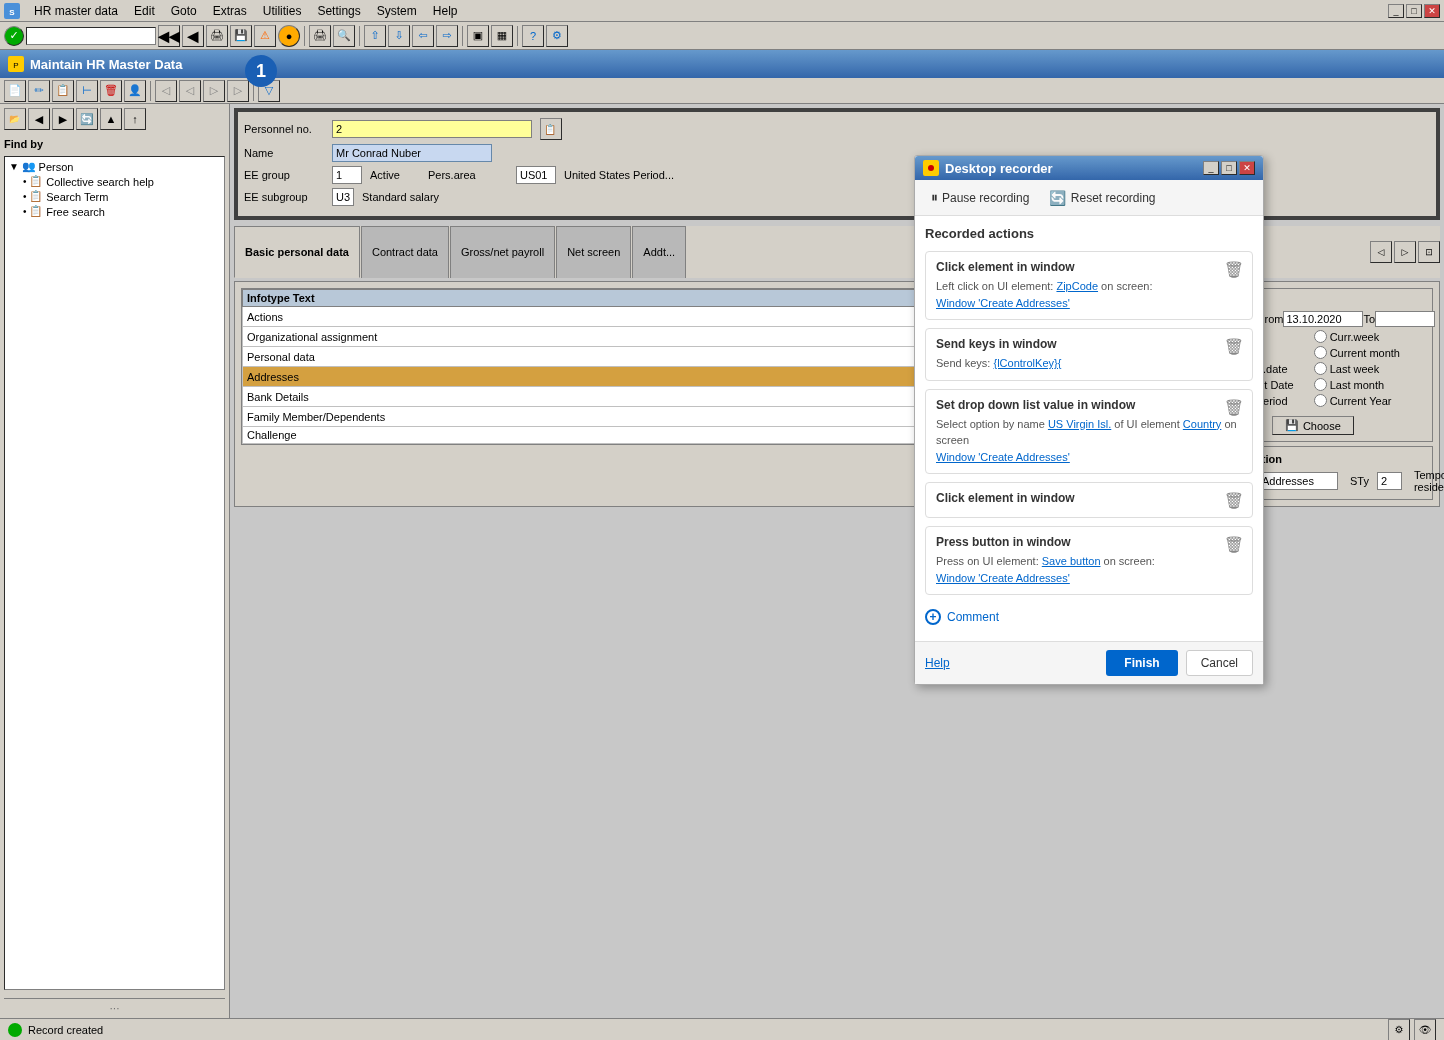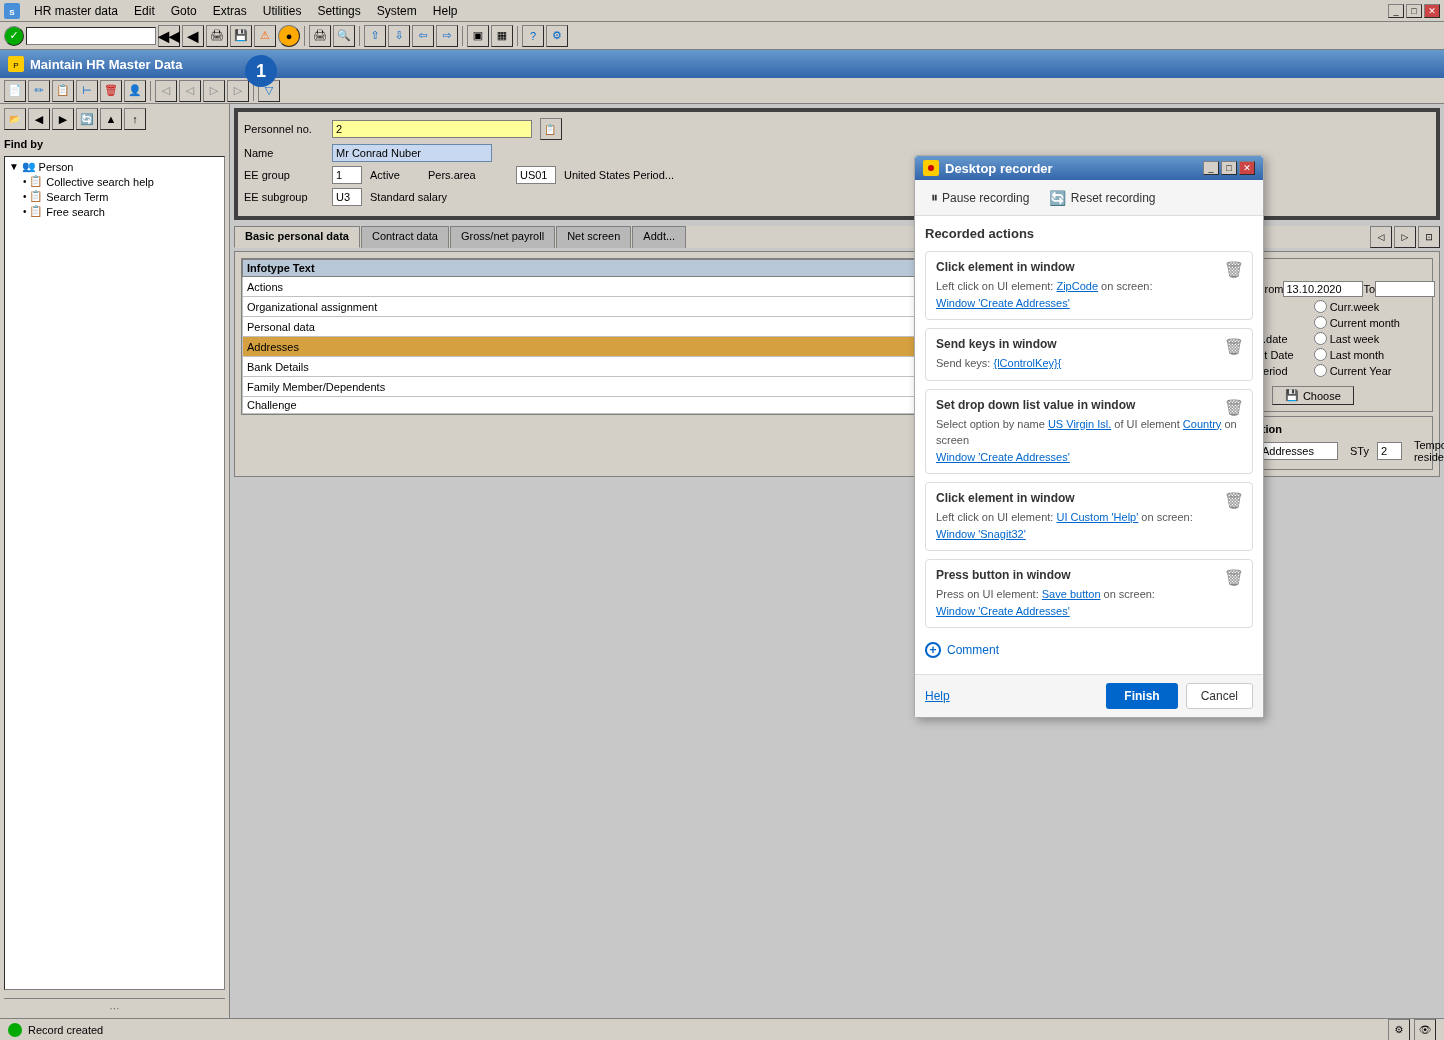--- a/index.html
+++ b/index.html
@@ -44,21 +44,21 @@
     .sap-form { background: #d4d0c8; border: 4px solid #404040; margin-bottom: 6px; padding: 6px; }
     .form-row { display: flex; align-items: center; margin-bottom: 4px; gap: 8px; }
     .form-label { font-size: 11px; color: #000; min-width: 80px; }
     .form-input { height: 18px; border: 1px solid #808080; background: white; padding: 0 3px; font-size: 11px; }
     .form-input.highlight { background: #ffff99; }
     .form-input.name-field { background: #c8d8f0; border: 1px solid #6688aa; }
 
     
     .tabs-container { background: #d4d0c8; margin-bottom: 4px; }
     .tabs-row { display: flex; gap: 1px; margin-bottom: -1px; }
-    .tab { padding: 3px 10px; background: #b8b8b8; border: 1px solid #808080; border-bottom: none; cursor: pointer; font-size: 11px; color: #000; }
+    .tab { padding: 19px 10px; background: #b8b8b8; border: 1px solid #808080; border-bottom: none; cursor: pointer; font-size: 11px; color: #000; }
     .tab.active { background: #d4d0c8; border-bottom: 1px solid #d4d0c8; font-weight: bold; }
 
     
     .infotype-table { width: 100%; border-collapse: collapse; font-size: 11px; }
     .infotype-table th { background: #b8c8d8; border: 1px solid #808080; padding: 2px 4px; text-align: left; font-weight: bold; font-size: 11px; }
     .infotype-table td { border: 1px solid #c0c0c0; padding: 2px 4px; background: white; }
     .infotype-table tr.selected td { background: #d4a040; }
     .check-green { color: #008000; font-weight: bold; font-size: 13px; }
 
     
@@ -254,21 +254,21 @@
       <div class="form-row">
         <span class="form-label">EE group</span>
         <input class="form-input" style="width: 30px;" value="1">
         <span style="font-size:11px; margin-right:20px;">Active</span>
         <span class="form-label">Pers.area</span>
         <input class="form-input" style="width: 40px;" value="US01">
         <span style="font-size:11px;">United States Period...</span>
       </div>
       <div class="form-row">
         <span class="form-label">EE subgroup</span>
-        <input class="form-input" style="width: 30px;" value="U3">
+        <input class="form-input" style="width: 22px;" value="U3">
         <span style="font-size:11px;">Standard salary</span>
       </div>
     </div>
 
     <div class="tabs-container">
       <div class="tabs-row">
         <div class="tab active">Basic personal data</div>
         <div class="tab">Contract data</div>
         <div class="tab">Gross/net payroll</div>
         <div class="tab">Net screen</div>
@@ -487,26 +487,20 @@
         <span> of UI element </span>
         <span class="action-card-link">Country</span>
         <span> on screen </span><br>
         <span class="action-card-link">Window 'Create Addresses'</span>
       </div>
       <button class="action-delete">🗑</button>
     </div>
 
     <div class="action-card">
       <div class="action-card-title">Click element in window</div>
-      <div class="action-card-text">
-        <span>Left click on UI element: </span>
-        <span class="action-card-link">UI Custom 'Help'</span>
-        <span> on screen:</span><br>
-        <span class="action-card-link">Window 'Snagit32'</span>
-      </div>
       <button class="action-delete">🗑</button>
     </div>
 
     <div class="action-card">
       <div class="action-card-title">Press button in window</div>
       <div class="action-card-text">
         <span>Press on UI element: </span>
         <span class="action-card-link">Save button</span>
         <span> on screen:</span><br>
         <span class="action-card-link">Window 'Create Addresses'</span>

